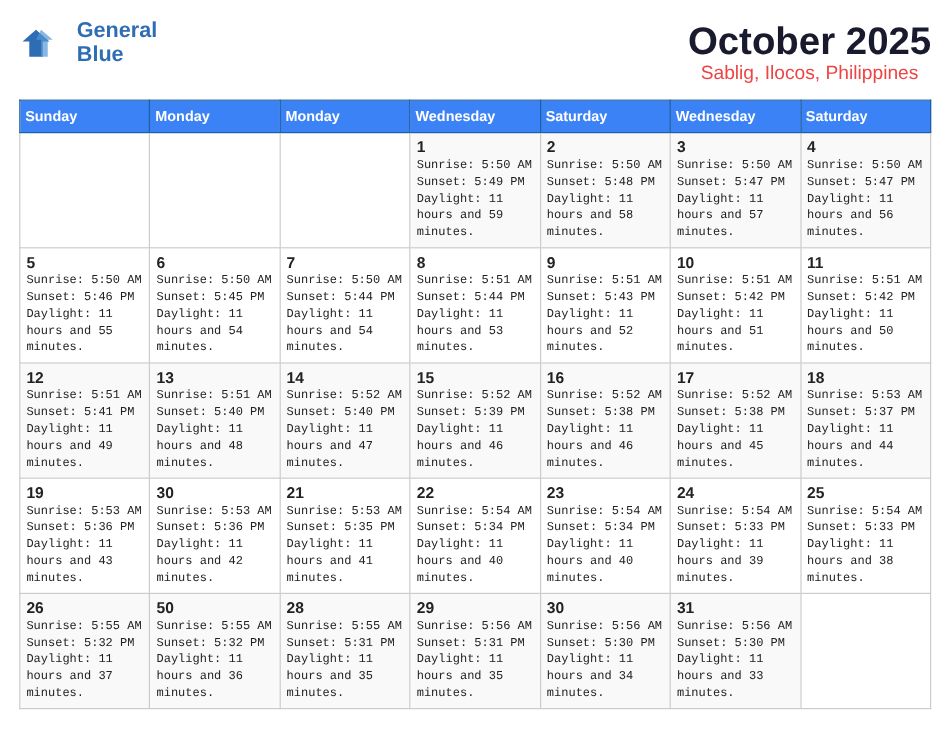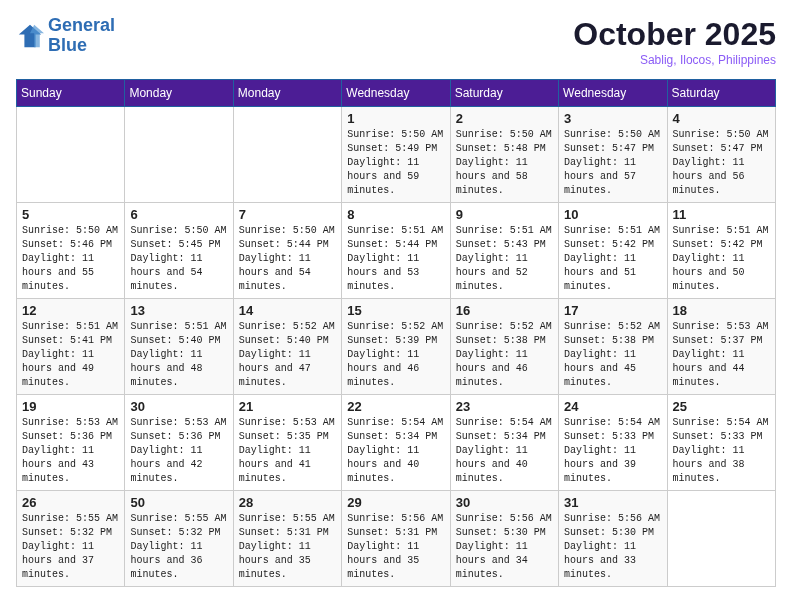--- a/index.html
+++ b/index.html
@@ -12,57 +12,57 @@
     }
     .header-area {
       display: flex;
       justify-content: space-between;
       align-items: flex-start;
       margin-bottom: 12px;
     }
     .logo {
       display: flex;
       align-items: center;
-      gap: 4px;
+      gap: 20px;
     }
     .logo-text {
       font-size: 18px;
       font-weight: bold;
       color: #1a1a2e;
       line-height: 1.1;
     }
     .logo-text span {
       color: #2e6db4;
     }
     .logo-icon {
       width: 28px;
       height: 28px;
     }
     .title-area {
-      text-align: right;
+      text-align: center;
     }
     .month-title {
       font-size: 32px;
       font-weight: bold;
       color: #1a1a2e;
     }
     .location-title {
-      font-size: 12px;
-      color: #8b5cf6;
+      font-size: 16px;
+      color: #ef4444;
     }
     .calendar-table {
       width: 100%;
       border-collapse: collapse;
       table-layout: fixed;
     }
     .calendar-table thead tr th {
-      background: #4c1d95;
+      background: #3b82f6;
       color: #fff;
       font-size: 12px;
-      font-weight: normal;
+      font-weight: bold;
       padding: 6px 4px;
       text-align: left;
       border: 1px solid #2060a0;
     }
     .calendar-table tbody tr td {
       border: 1px solid #ccc;
       vertical-align: top;
       padding: 4px 5px;
       font-size: 10.5px;
       color: #222;

